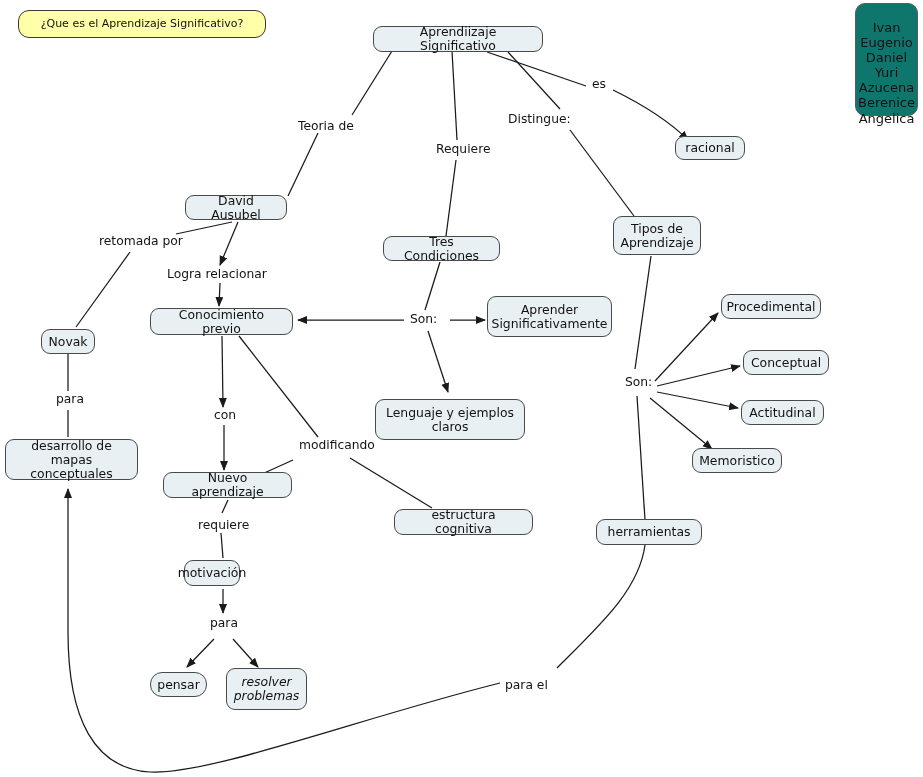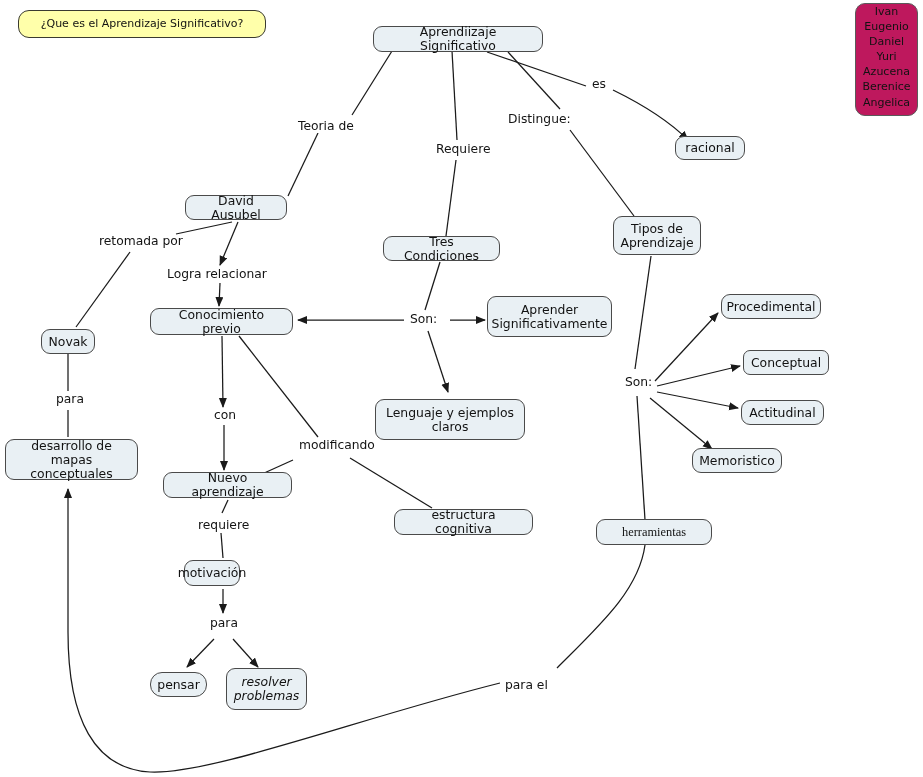--- a/index.html
+++ b/index.html
@@ -45,27 +45,27 @@
     padding: 2px 7px;
     white-space: pre-line;
   }
   .node.question {
     background: #ffffaa;
     border: 1.6px solid #3a3a30;
     border-radius: 11px;
     font-size: 11px;
   }
   .node.names {
-    background: #be185d;
+    background: #0f766e;
     border: 1.3px solid #5a5a5a;
     border-radius: 10px;
     flex-direction: column;
     line-height: 15.1px;
-    font-size: 11px;
-    padding: 0 6px;
+    font-size: 13px;
+    padding: 16px 6px;
     justify-content: flex-start;
   }
   .edge-label {
     position: absolute;
     font-size: 12.3px;
     line-height: 13px;
     color: #141414;
     background: #ffffff;
     white-space: nowrap;
     text-align: center;
@@ -165,37 +165,37 @@
 
   <div class="node" style="left:41px; top:329px; width:54px; height:25px;">Novak</div>
 
   <div class="node" style="left:150px; top:308px; width:143px; height:27px;">Conocimiento previo</div>
 
   <div class="node" style="left:487px; top:296px; width:125px; height:41px;">Aprender
 Significativamente</div>
 
   <div class="node" style="left:721px; top:294px; width:100px; height:25px;">Procedimental</div>
 
-  <div class="node" style="left:743px; top:350px; width:86px; height:25px;border-radius:7px;">Conceptual</div>
+  <div class="node" style="left:743px; top:350px; width:86px; height:25px;">Conceptual</div>
 
   <div class="node" style="left:741px; top:400px; width:83px; height:25px;">Actitudinal</div>
 
   <div class="node" style="left:692px; top:448px; width:90px; height:25px;">Memoristico</div>
 
   <div class="node" style="left:375px; top:399px; width:150px; height:41px;">Lenguaje y ejemplos
 claros</div>
 
   <div class="node" style="left:5px; top:439px; width:133px; height:41px;">desarrollo de
 mapas conceptuales</div>
 
   <div class="node" style="left:163px; top:472px; width:129px; height:26px;">Nuevo aprendizaje</div>
 
   <div class="node" style="left:394px; top:509px; width:139px; height:26px;">estructura cognitiva</div>
 
-  <div class="node" style="left:596px; top:519px; width:116px; height:26px;font-family:Liberation Serif, serif;">herramientas</div>
+  <div class="node" style="left:596px; top:519px; width:106px; height:26px;">herramientas</div>
 
   <div class="node" style="left:184px; top:560px; width:56px; height:26px;">motivación</div>
 
   <div class="node" style="left:150px; top:672px; width:57px; height:25px;border-radius:12px;">pensar</div>
 
   <div class="node" style="left:226px; top:668px; width:81px; height:42px;font-style:italic;">resolver
 problemas</div>
 
   <div class="edge-label" style="left:296px; top:120px;">Teoria de</div>
 

